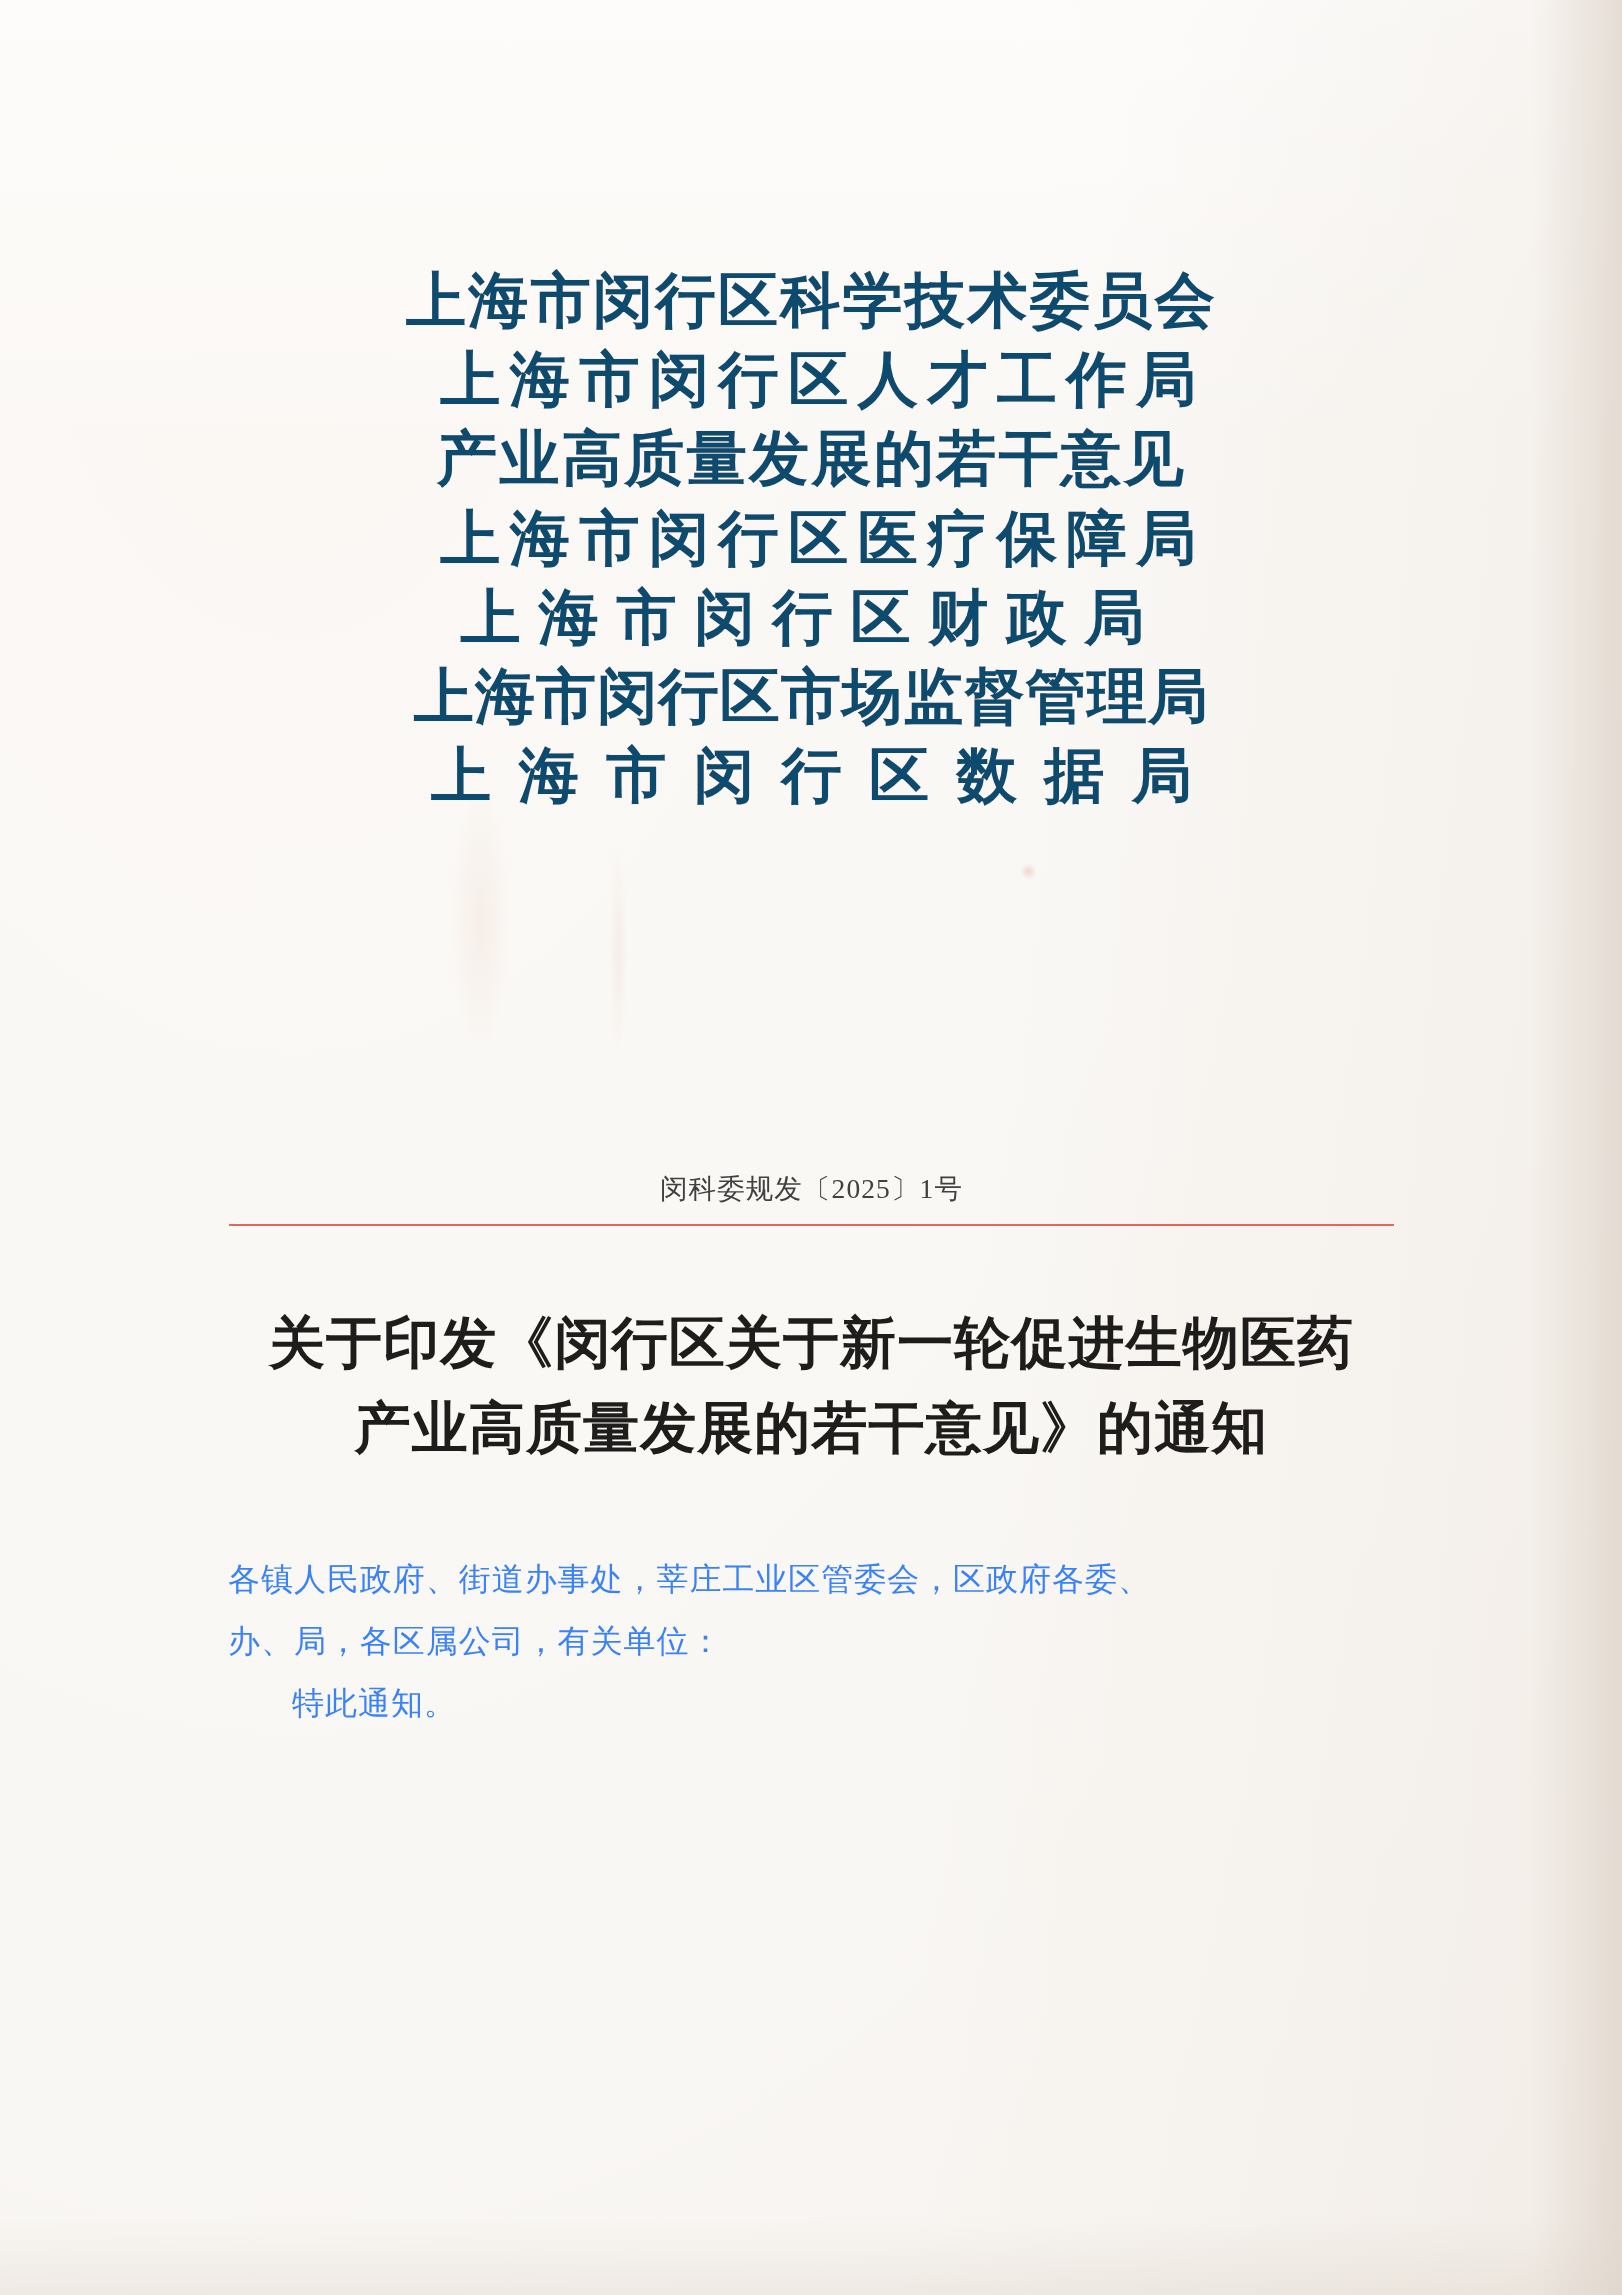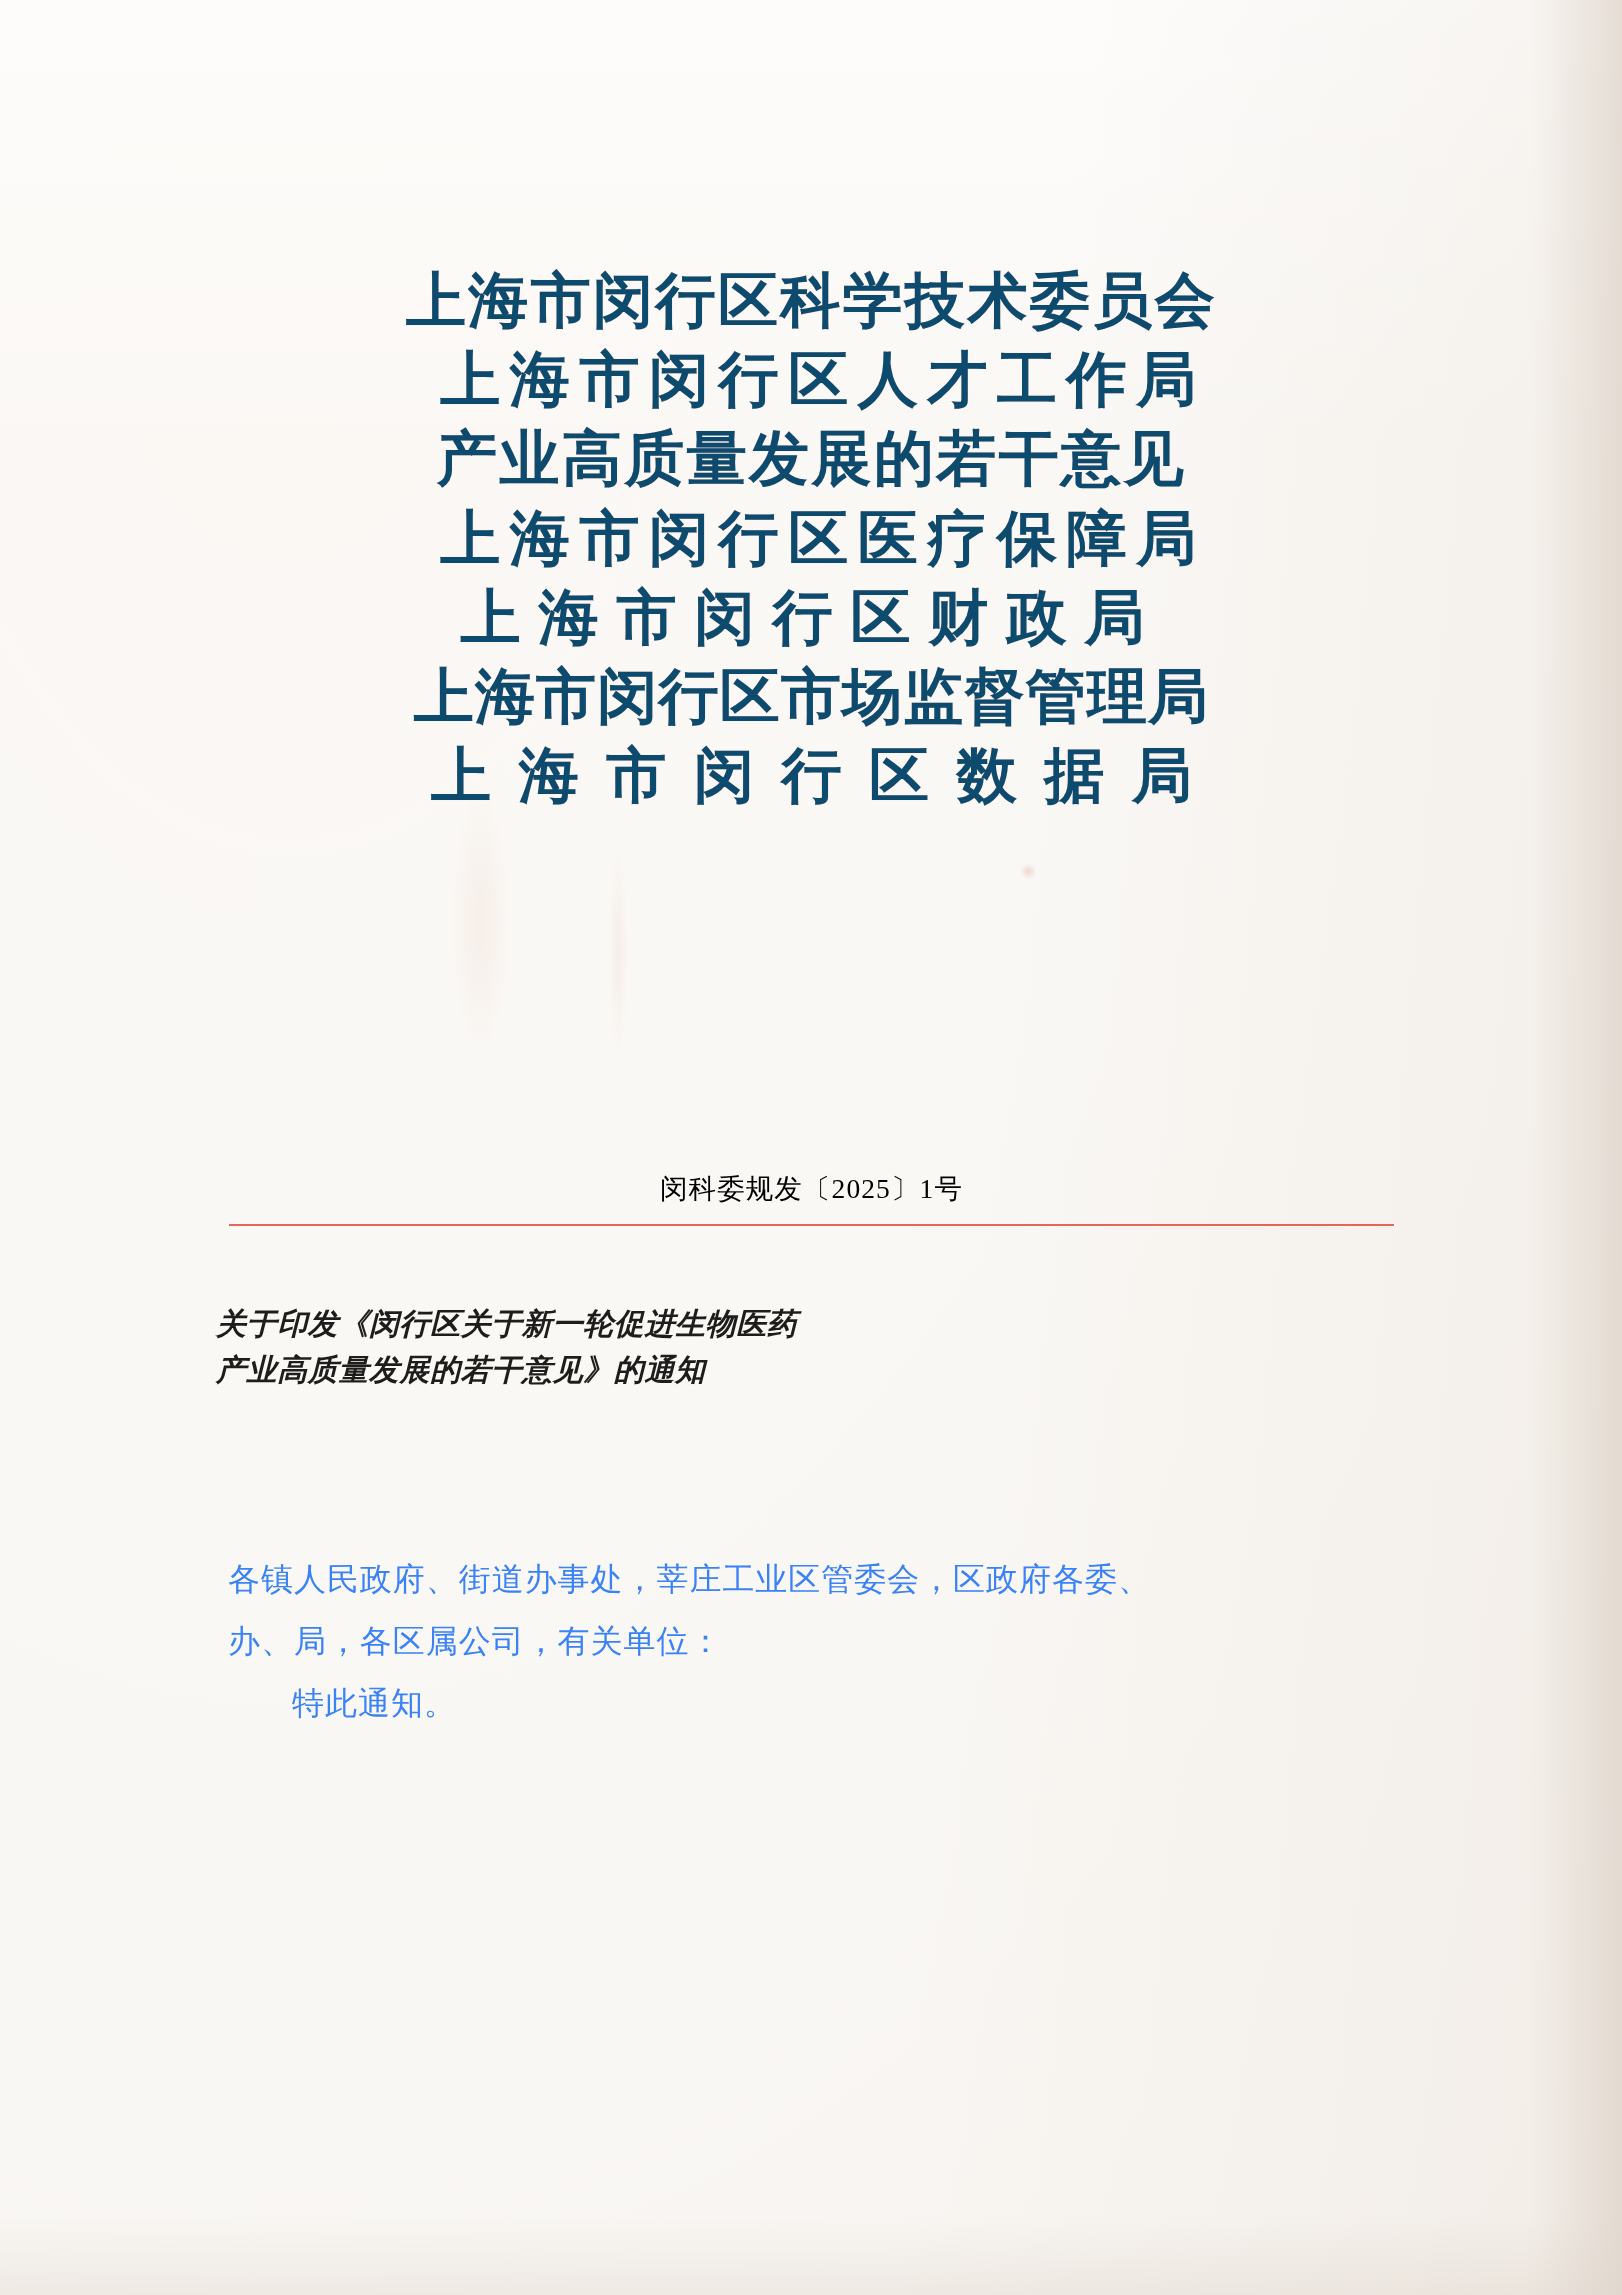--- a/index.html
+++ b/index.html
@@ -66,44 +66,44 @@
   
   .docnum-block {
     position: absolute;
     left: 229px;
     right: 229px;
     top: 1171px;
     text-align: center;
   }
   .docnum {
     font-size: 27.5px;
-    color: #000000;
+    color: #404040;
     letter-spacing: 0.04em;
     font-family: "Liberation Serif", "DejaVu Serif", serif;
   }
   .red-rule {
     margin-top: 17px;
     height: 2px;
     background: #e0574b;
     width: 100%;
     opacity: 0.9;
   }
 
   
   .doc-title {
     position: absolute;
     left: 216px;
     right: 216px;
     top: 1301px;
+    text-align: center;
     font-weight: 700;
-    font-size: 30px;
+    font-size: 56px;
     line-height: 1.52;
     color: #1f1d1b;
     letter-spacing: 0.02em;
-    font-style: italic;
   }
 
   
   .body-text {
     position: absolute;
     left: 228px;
     right: 216px;
     top: 1550px;
     font-size: 32px;
     line-height: 1.86;

